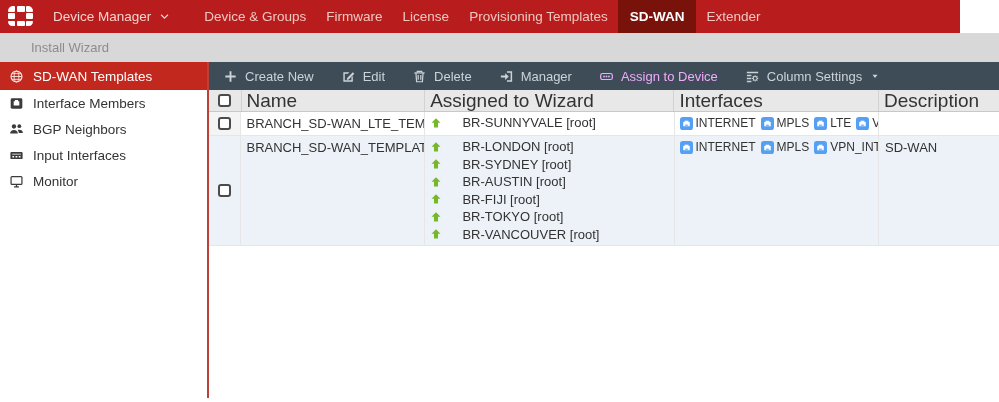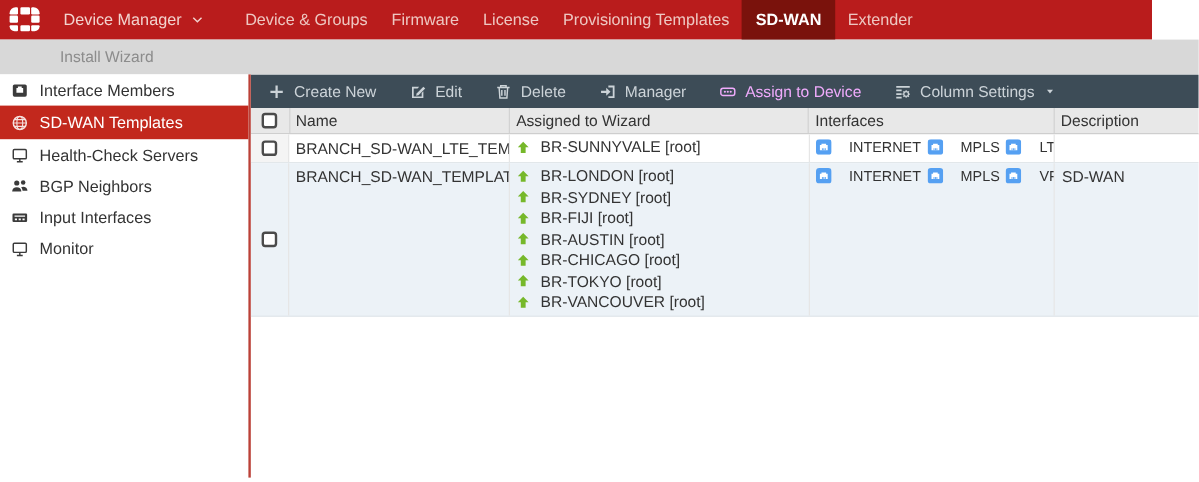--- a/index.html
+++ b/index.html
@@ -36,21 +36,21 @@
     display:flex; align-items:center; padding:13px 10px; font-size:13.5px;
     cursor:pointer; white-space:nowrap;
   }
   .nav-item.active { background:#7a120c; color:#fff; font-weight:bold; padding:0 12px; }
 
   
   .installbar {
     position:absolute; top:33px; left:0; width:999px; height:29px;
     background:#d8d8d8; display:flex; align-items:center; padding-left:31px;
   }
-  .installbar .lbl { font-size:13px; color:#8c8c8c; cursor:pointer;margin-left:19px; }
+  .installbar .lbl { font-size:13px; color:#8c8c8c; cursor:pointer; }
 
   
   .sidebar { position:absolute; top:62px; left:0; width:207px; bottom:0; background:#fff; }
   .side-item {
     display:flex; align-items:center; gap:9px; height:26px; padding-left:9px;
     font-size:13.5px; color:#333; cursor:pointer; white-space:nowrap;
   }
   .side-item .icn { width:15px; height:15px; color:#3b3b3b; flex:0 0 15px; }
   .side-item.selected { background:#c2281d; color:#fff; height:28px; }
   .side-item.selected .icn { color:#f5e2df; }
@@ -69,45 +69,45 @@
     display:flex; align-items:center; gap:7px; font-size:13px; color:#ccd3d8;
     cursor:pointer; white-space:nowrap;
   }
   .tb-btn .icn { width:15px; height:15px; }
   .tb-btn .caret { width:10px; height:10px; margin-left:1px; }
   .tb-btn.disabled { color:#f0abfc; }
 
   
   .thead {
     height:22px; background:#e8e8e8; display:flex; align-items:stretch;
-    border-bottom:1px solid #c8c8c8; font-size:13px; color:#333;
+    border-bottom:1px solid #c8c8c8; font-size:19px; color:#333;
   }
   .hcell { display:flex; align-items:center; padding-left:5px; border-right:1px solid #d2d2d2; cursor:pointer; }
   .hcell.cb { width:37px; justify-content:center; padding-left:0; }
   .hcell.name { width:209px; }
   .hcell.devices { width:284px; }
   .hcell.ifaces { width:233px; }
   .hcell.desc { flex:1; min-width:120px; border-right:none; white-space:nowrap; overflow:hidden;text-align:center; }
 
   .trow { display:flex; align-items:stretch; min-height:24px; border-bottom:1px solid #e2e7ea; background:#fff; cursor:pointer; }
   .trow.alt { background:#ecf2f7; }
   .cell { border-right:1px solid #e6e6e6; }
   .cell.cb { width:37px; display:flex; align-items:center; justify-content:center; }
   .trow:not(.alt) .cell.cb { background:#f4f4f4; }
   .cell.name { width:209px; padding:4px 4px 0 5px; font-size:13px; white-space:nowrap; overflow:hidden; }
   .cell.devices { width:284px; padding:2px 0 2px 5px; }
   .cell.ifaces { width:233px; padding:4px 0 0 5px; white-space:nowrap; overflow:hidden; }
   .cell.desc { flex:1; min-width:120px; padding:4px 0 0 6px; font-size:13px; white-space:nowrap; border-right:none; }
 
   .checkbox { width:13px; height:13px; border:2px solid #4b4b4b; border-radius:3px; background:#fff; cursor:pointer; }
 
-  .device-line { display:flex; align-items:center; gap:8px; height:17.5px; font-size:13px; color:#333; }
+  .device-line { display:flex; align-items:center; gap:20px; height:17.5px; font-size:13px; color:#333; }
   .device-line .icn { width:12px; height:12px; flex:0 0 12px; }
 
-  .chip { display:inline-flex; align-items:flex-start; gap:15px; margin-right:5px; font-size:12px; color:#333; vertical-align:top; }
+  .chip { display:inline-flex; align-items:center; gap:3px; margin-right:5px; font-size:12px; color:#333; vertical-align:top; }
   .chip .icn { width:13px; height:13px; flex:0 0 13px; }
 </style>
 </head>
 <body>
 
 <div class="topnav">
   <div class="logo-wrap">
     <div class="logo-grid">
       <i class="tl"></i>
         <i></i>
@@ -136,47 +136,38 @@
       <div class="nav-item active">SD-WAN</div>
       <div class="nav-item">Extender</div>
     </div>
 </div>
 
 <div class="installbar">
   <span class="lbl">Install Wizard</span>
 </div>
 
 <div class="sidebar">
-    <div class="side-item">
-    <span class="icn">
-        <svg viewBox="0 0 16 16">
-          <rect x="1.8" y="2.5" width="12.4" height="11" rx="1.5" fill="currentColor"></rect>
-          <path d="M5 10V5.6h1.3V4.3h3.4v1.3H11V10z" fill="#fff"></path>
-        </svg>
-      </span>
-    <span class="side-label">Interface Members</span>
-  </div>
     <div class="side-item selected">
     <span class="icn">
         <svg viewBox="0 0 16 16" fill="none" stroke="currentColor">
           <circle cx="8" cy="8" r="5.8" stroke-width="1.3"></circle>
           <ellipse cx="8" cy="8" rx="2.6" ry="5.8" stroke-width="1"></ellipse>
           <path d="M2.4 8h11.2M3.2 5h9.6M3.2 11h9.6" stroke-width="1"></path>
         </svg>
       </span>
     <span class="side-label">SD-WAN Templates</span>
   </div>
     <div class="side-item">
     <span class="icn">
-        <svg viewBox="0 0 16 16" fill="none" stroke="currentColor" stroke-width="1.3">
-          <rect x="2.2" y="2.8" width="11.6" height="8.2" rx="1"></rect>
-          <path d="M8 11v2.3M5.4 13.7h5.2"></path>
-        </svg>
-      </span>
-    <span class="side-label">Health-Check Servers</span>
+        <svg viewBox="0 0 16 16">
+          <rect x="1.8" y="2.5" width="12.4" height="11" rx="1.5" fill="currentColor"></rect>
+          <path d="M5 10V5.6h1.3V4.3h3.4v1.3H11V10z" fill="#fff"></path>
+        </svg>
+      </span>
+    <span class="side-label">Interface Members</span>
   </div>
     <div class="side-item">
     <span class="icn">
         <svg viewBox="0 0 16 16" fill="currentColor">
           <circle cx="5.3" cy="4.8" r="2.3"></circle>
           <path d="M1.2 12.3c0-2.3 1.8-3.7 4.1-3.7s4.1 1.4 4.1 3.7z"></path>
           <circle cx="11" cy="4.4" r="2"></circle>
           <path d="M9.2 8.6c.5-.2 1.2-.4 1.8-.4 2.1 0 3.8 1.3 3.8 3.4h-4.3c-.2-1.2-.6-2.2-1.3-3z"></path>
         </svg>
       </span>
@@ -358,37 +349,29 @@
               </svg>
             </span>
     <span class="dev-label">BR-SYDNEY [root]</span>
   </div>
           <div class="device-line">
     <span class="icn">
               <svg viewBox="0 0 16 16">
                 <path d="M8 1.6l6 6.1h-3.3V14H5.3V7.7H2z" fill="#76b82a"></path>
               </svg>
             </span>
+    <span class="dev-label">BR-AUSTIN [root]</span>
+  </div>
+          <div class="device-line">
+    <span class="icn">
+              <svg viewBox="0 0 16 16">
+                <path d="M8 1.6l6 6.1h-3.3V14H5.3V7.7H2z" fill="#76b82a"></path>
+              </svg>
+            </span>
     <span class="dev-label">BR-FIJI [root]</span>
-  </div>
-          <div class="device-line">
-    <span class="icn">
-              <svg viewBox="0 0 16 16">
-                <path d="M8 1.6l6 6.1h-3.3V14H5.3V7.7H2z" fill="#76b82a"></path>
-              </svg>
-            </span>
-    <span class="dev-label">BR-AUSTIN [root]</span>
-  </div>
-          <div class="device-line">
-    <span class="icn">
-              <svg viewBox="0 0 16 16">
-                <path d="M8 1.6l6 6.1h-3.3V14H5.3V7.7H2z" fill="#76b82a"></path>
-              </svg>
-            </span>
-    <span class="dev-label">BR-CHICAGO [root]</span>
   </div>
           <div class="device-line">
     <span class="icn">
               <svg viewBox="0 0 16 16">
                 <path d="M8 1.6l6 6.1h-3.3V14H5.3V7.7H2z" fill="#76b82a"></path>
               </svg>
             </span>
     <span class="dev-label">BR-TOKYO [root]</span>
   </div>
           <div class="device-line">

